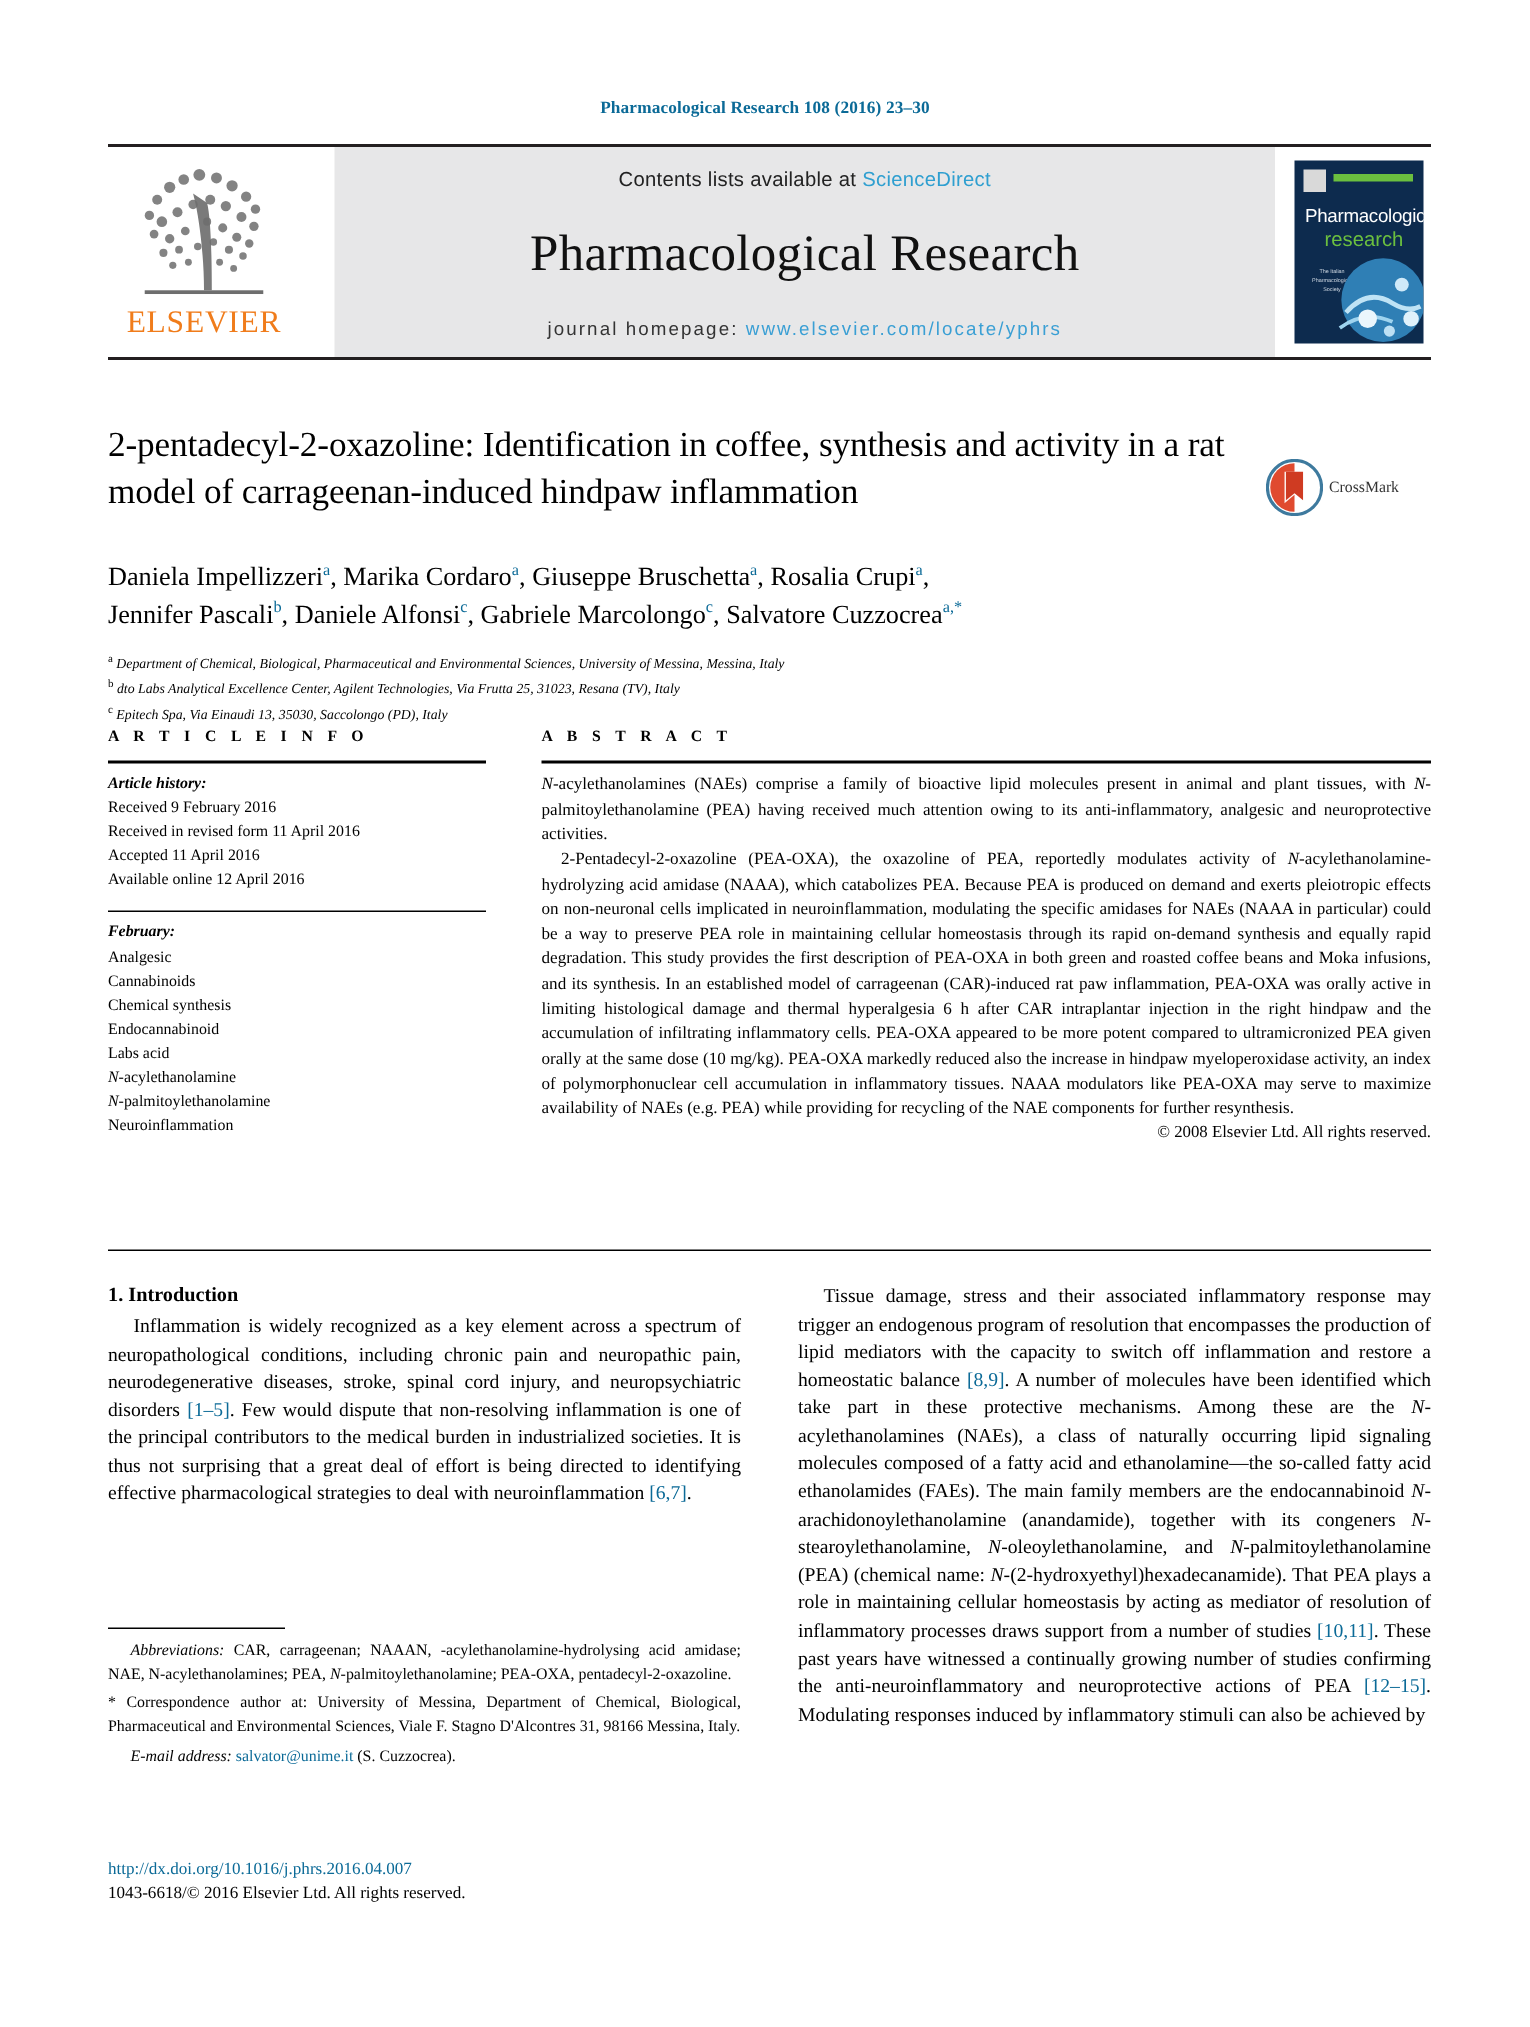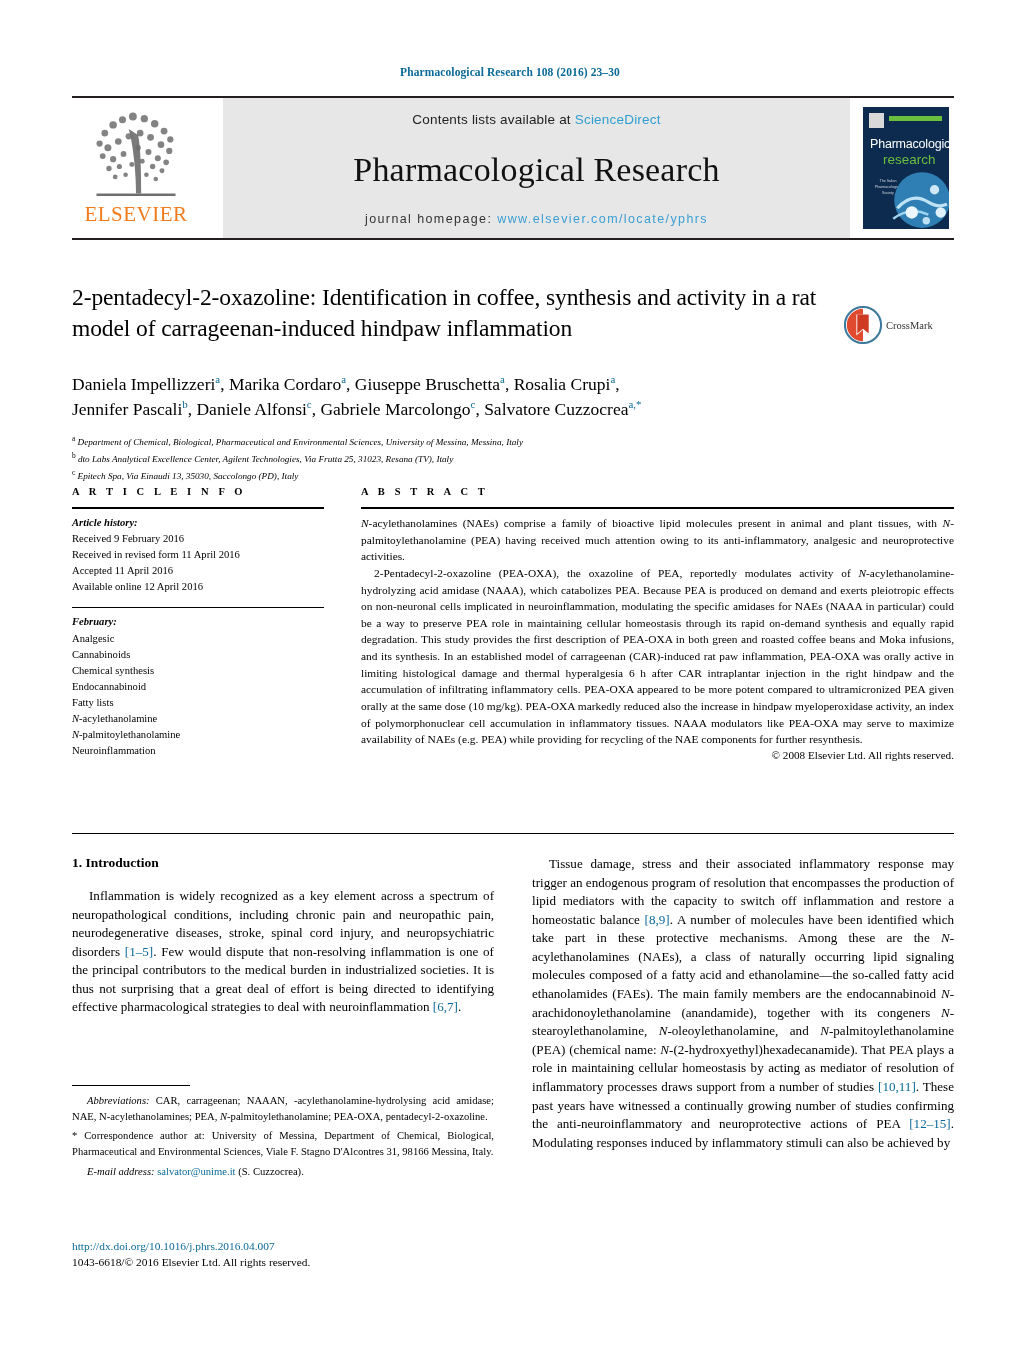--- a/index.html
+++ b/index.html
@@ -328,21 +328,21 @@
   }
   .bcol {
     width: 422px;
     flex: 0 0 422px;
     position: relative;
   }
   h2.sec-head {
     font-family: "Liberation Serif", serif;
     font-size: 13.5px;
     font-weight: bold;
-    margin: 0 0 16px 0;
+    margin: 0 0 4px 0;
   }
   .body-p {
     font-family: "Liberation Serif", serif;
     font-size: 13.1px;
     line-height: 1.42;
     text-align: justify;
     margin: 0;
     text-indent: 17px;
     color: #000;
   }
@@ -513,21 +513,21 @@
         <div>Accepted 11 April 2016</div>
         <div>Available online 12 April 2016</div>
       </div>
       <div class="rule-thin"></div>
       <div class="info-block">
         <div class="lbl">February:</div>
         <div class="kw-item">Analgesic</div>
         <div class="kw-item">Cannabinoids</div>
         <div class="kw-item">Chemical synthesis</div>
         <div class="kw-item">Endocannabinoid</div>
-        <div class="kw-item">Fatty lists</div>
+        <div class="kw-item">Labs acid</div>
         <div class="kw-item"><i>N</i>-acylethanolamine</div>
         <div class="kw-item"><i>N</i>-palmitoylethanolamine</div>
         <div class="kw-item">Neuroinflammation</div>
       </div>
     </div>
 
     <div class="col-abs">
       <div class="sect-head">A B S T R A C T</div>
       <div class="rule"></div>
       <div class="abstract-body">

